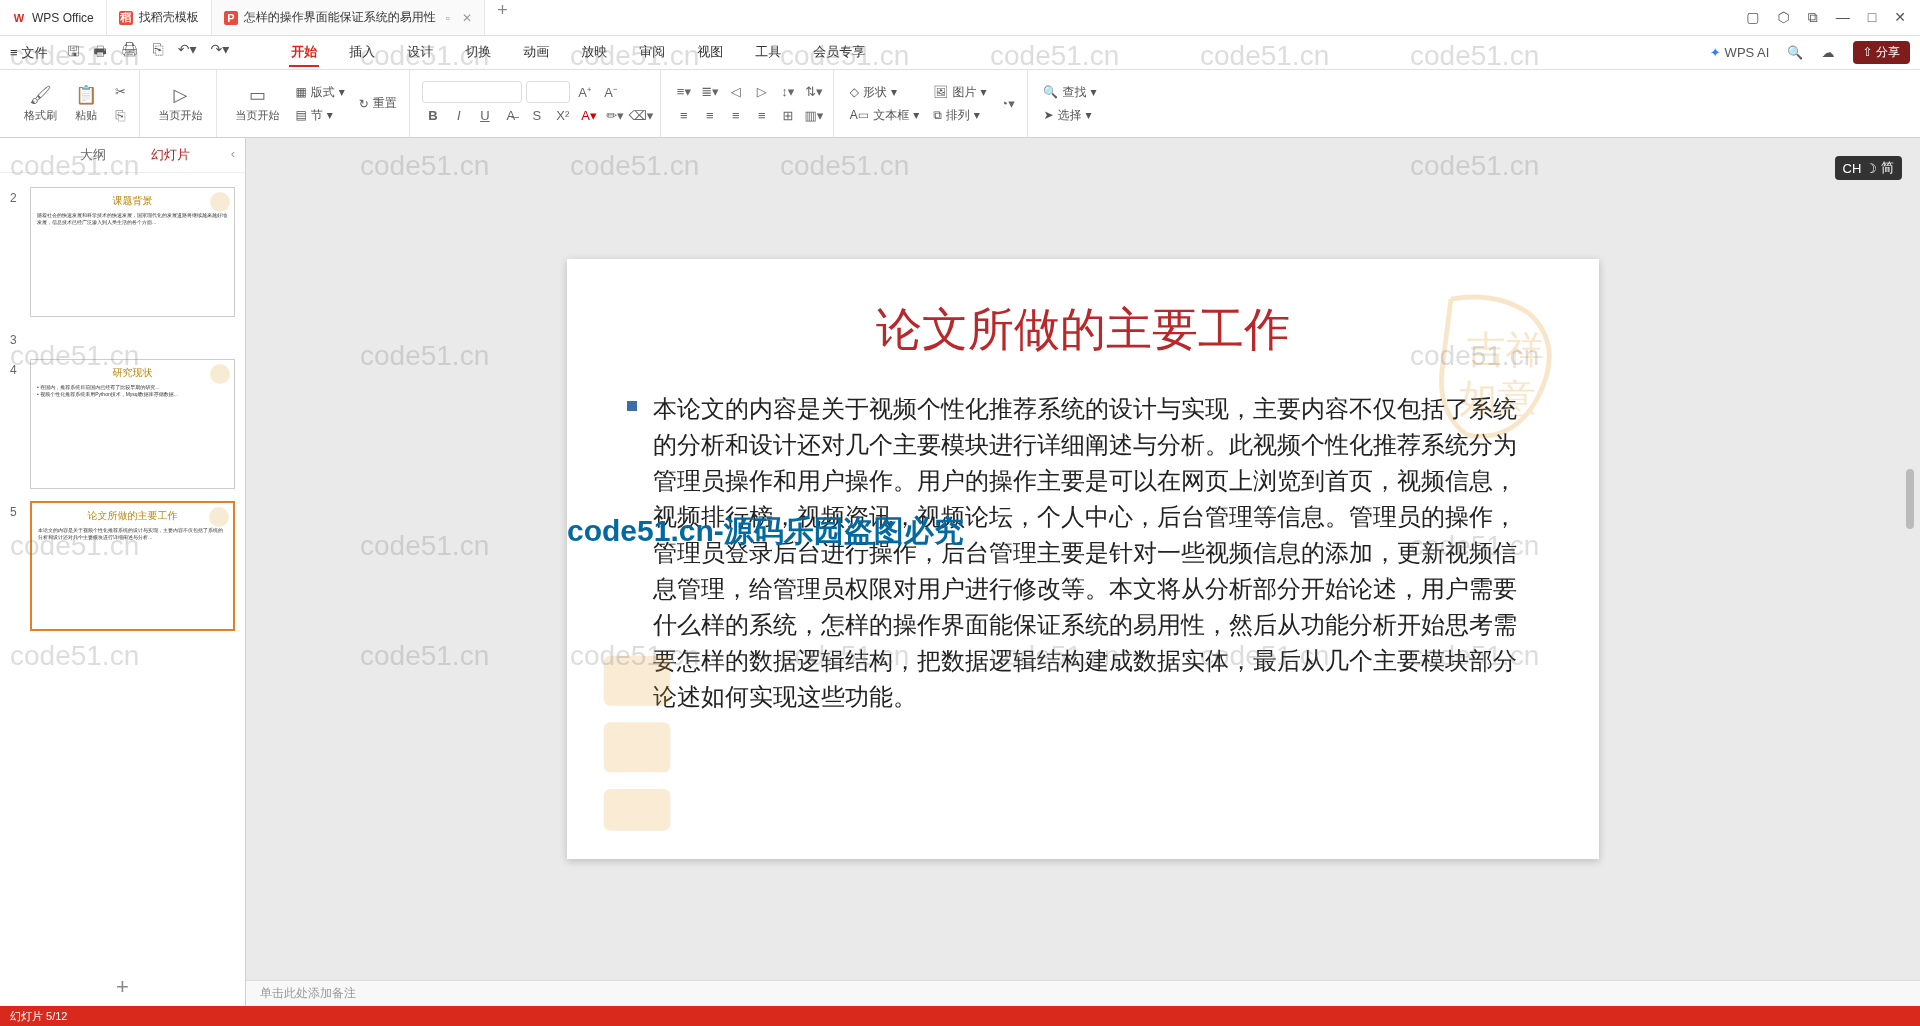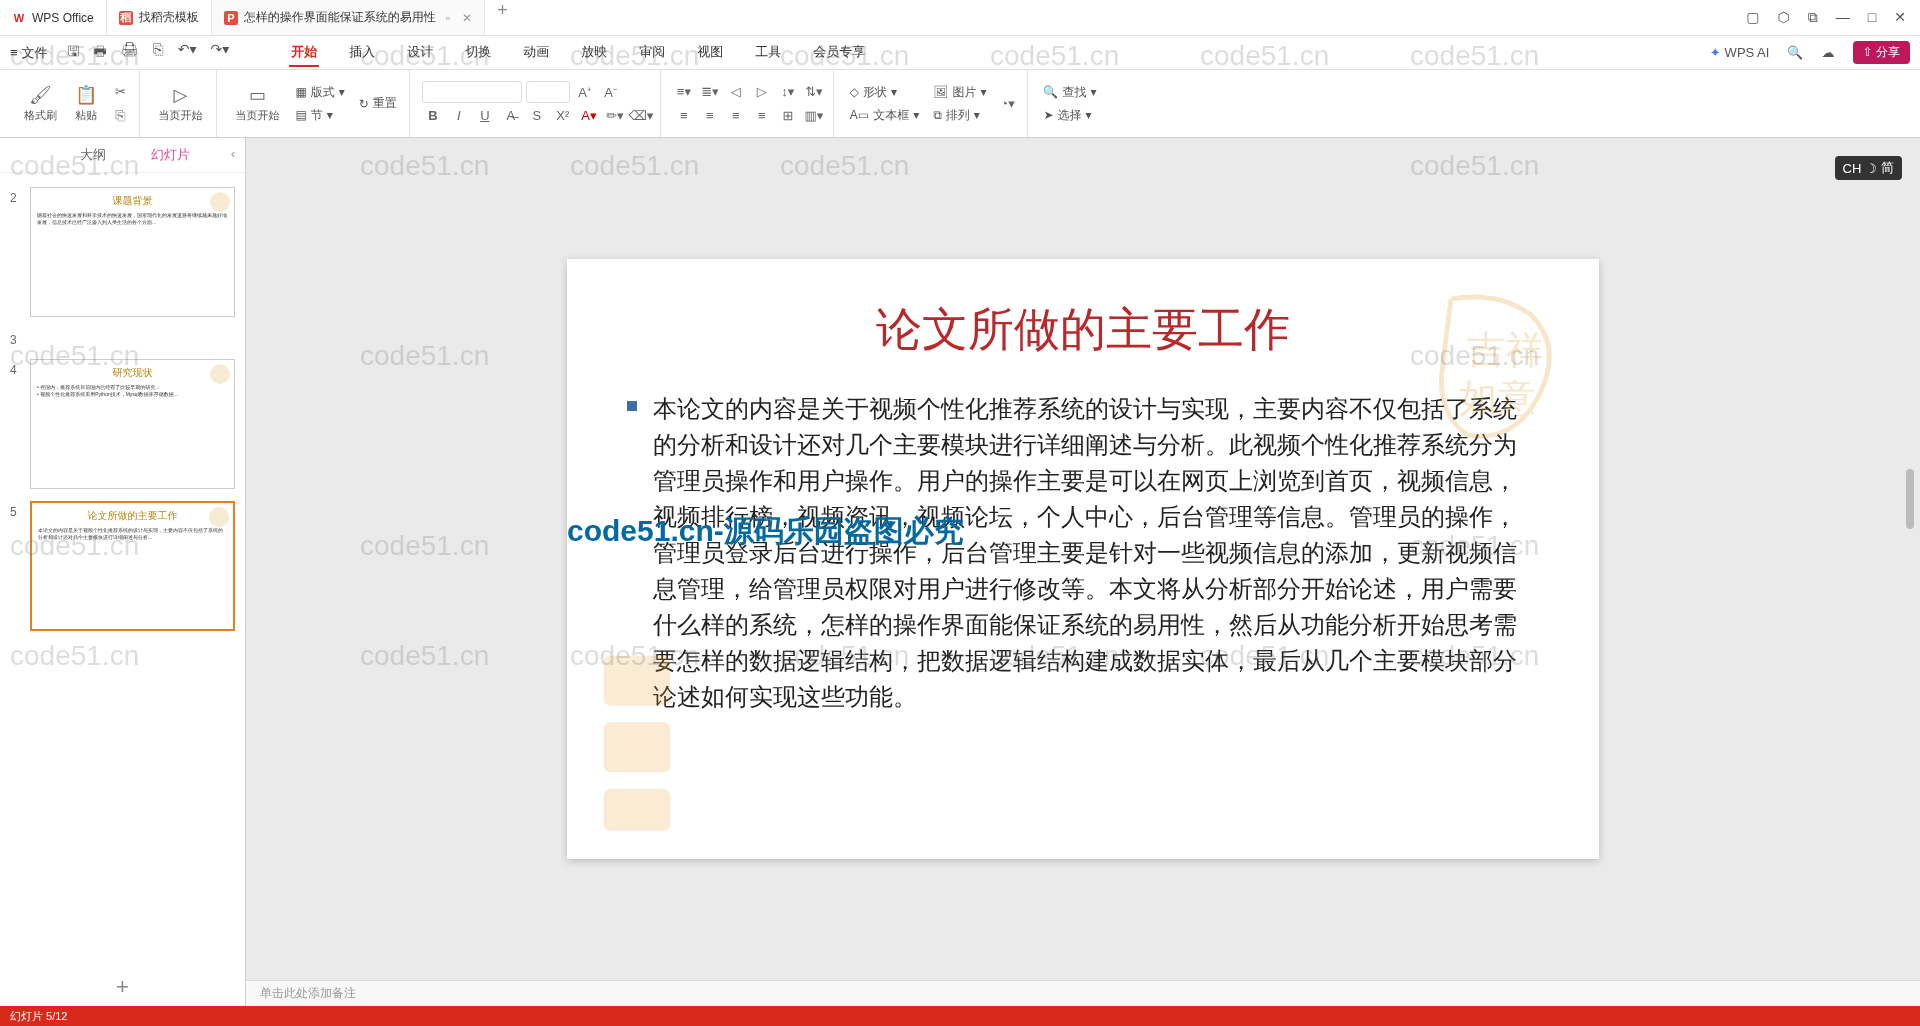--- a/index.html
+++ b/index.html
@@ -21,37 +21,37 @@
 .menubar-row { height: 34px; background: #fff; display: flex; align-items: center; border-bottom: 1px solid #e0e0e0; padding: 0 10px; }
 .file-btn { display: flex; align-items: center; gap: 4px; font-size: 13px; color: #333; cursor: pointer; }
 .qat { display: flex; gap: 14px; margin-left: 20px; color: #555; font-size: 14px; }
 .qat span { cursor: pointer; }
 .menu-tabs { display: flex; gap: 28px; margin-left: 60px; font-size: 13px; color: #333; }
 .menu-tab { cursor: pointer; padding: 4px 2px; }
 .menu-tab.active { color: #d9291c; border-bottom: 2px solid #d9291c; font-weight: bold; }
 .menubar-spacer { flex: 1; }
 .menubar-right { display: flex; align-items: center; gap: 18px; font-size: 13px; color: #555; }
 .wps-ai { display: flex; align-items: center; gap: 4px; }
-.share-btn { background: #be185d; color: #fff; padding: 3px 10px; border-radius: 4px; font-size: 12px; cursor: pointer; }
+.share-btn { background: #7f1d1d; color: #fff; padding: 3px 10px; border-radius: 4px; font-size: 12px; cursor: pointer; }
 
 .ribbon { height: 68px; background: #fff; display: flex; align-items: center; padding: 0 10px; border-bottom: 1px solid #d0d0d0; gap: 4px; }
 .ribbon-group { display: flex; align-items: center; gap: 6px; padding: 0 8px; border-right: 1px solid #e5e5e5; height: 100%; }
 .ribbon-group:last-child { border-right: none; }
 .ribbon-btn { display: flex; flex-direction: column; align-items: center; justify-content: center; gap: 2px; padding: 4px 6px; font-size: 11px; color: #555; cursor: pointer; border-radius: 4px; }
 .ribbon-btn .ico { font-size: 18px; color: #666; }
 .ribbon-inline { display: flex; align-items: center; gap: 4px; font-size: 12px; color: #555; cursor: pointer; padding: 2px 4px; }
 .ribbon-col { display: flex; flex-direction: column; gap: 2px; }
 .font-row { display: flex; gap: 4px; align-items: center; }
 .fb { width: 22px; height: 22px; display: inline-flex; align-items: center; justify-content: center; font-size: 13px; color: #666; cursor: pointer; border-radius: 3px; }
 
 .workspace { display: flex; height: calc(100% - 138px - 20px); background: #eaeaea; }
 .thumb-panel { width: 246px; background: #fff; border-right: 1px solid #d0d0d0; display: flex; flex-direction: column; }
 .thumb-tabs { display: flex; justify-content: center; gap: 20px; padding: 8px 0; font-size: 13px; color: #666; border-bottom: 1px solid #eee; position: relative; }
 .thumb-tab { cursor: pointer; margin-left: 25px; }
-.thumb-tab.active { color: #ec4899; }
+.thumb-tab.active { color: #b91c1c; }
 .collapse-arrow { position: absolute; right: 10px; color: #999; cursor: pointer; }
 .thumb-list { flex: 1; overflow-y: auto; padding: 8px 0; }
 .thumb-item { display: flex; padding: 6px 10px; gap: 8px; }
 .thumb-num { font-size: 12px; color: #666; width: 12px; padding-top: 4px; }
 .thumb-slide { flex: 1; height: 130px; background: #fff; border: 1px solid #ccc; position: relative; overflow: hidden; padding: 6px; }
 .thumb-slide.selected { border: 2px solid #e67e22; }
 .thumb-title { font-size: 10px; color: #b8860b; text-align: center; margin-bottom: 4px; font-weight: normal; }
 .thumb-body { font-size: 5px; color: #333; line-height: 1.3; overflow: hidden; }
 .thumb-deco { position: absolute; right: 2px; top: 2px; width: 24px; height: 24px; opacity: 0.3; }
 .add-slide { text-align: center; font-size: 22px; color: #888; padding: 6px; cursor: pointer; }

